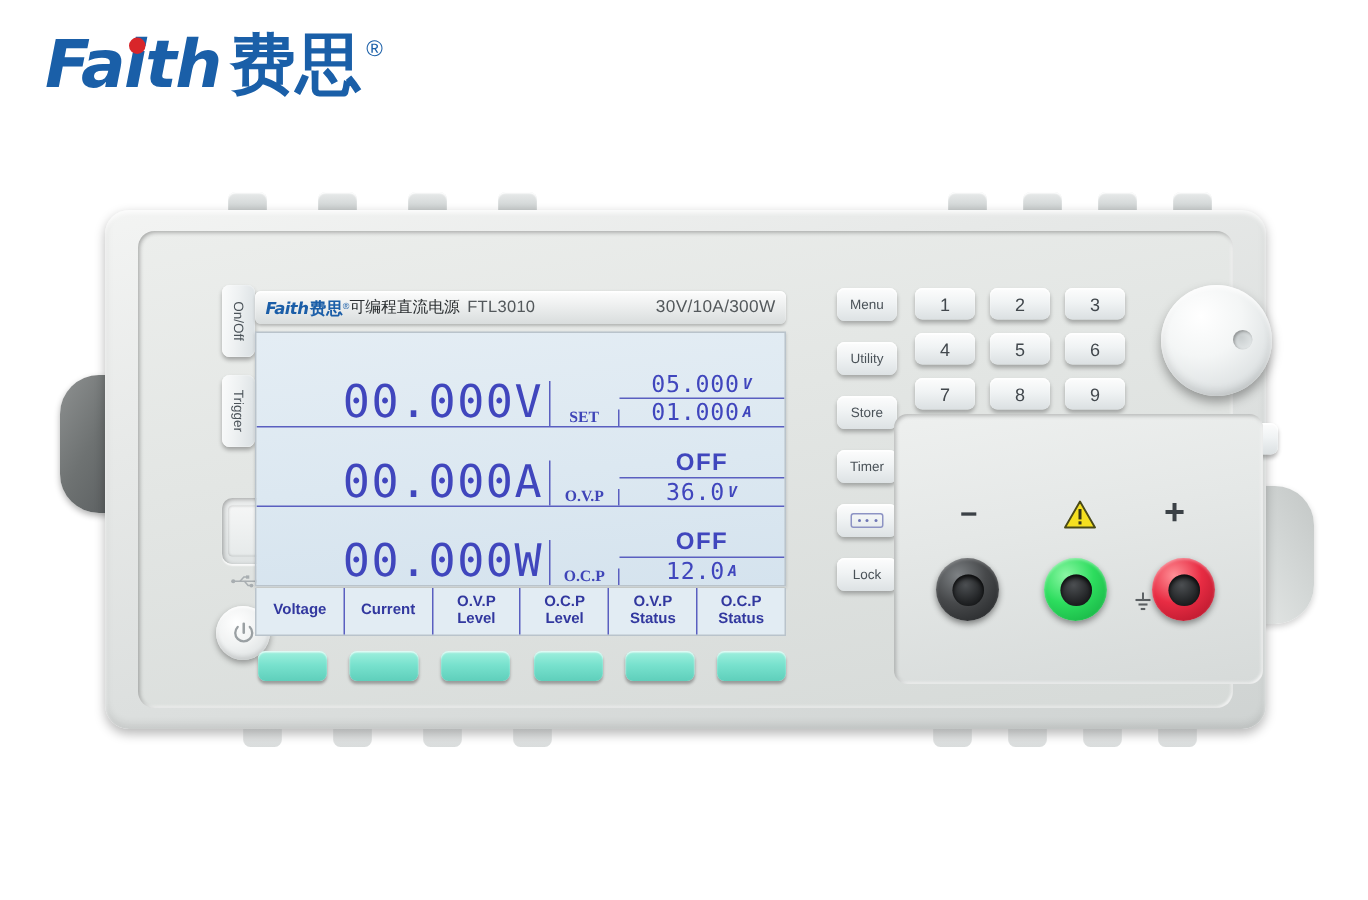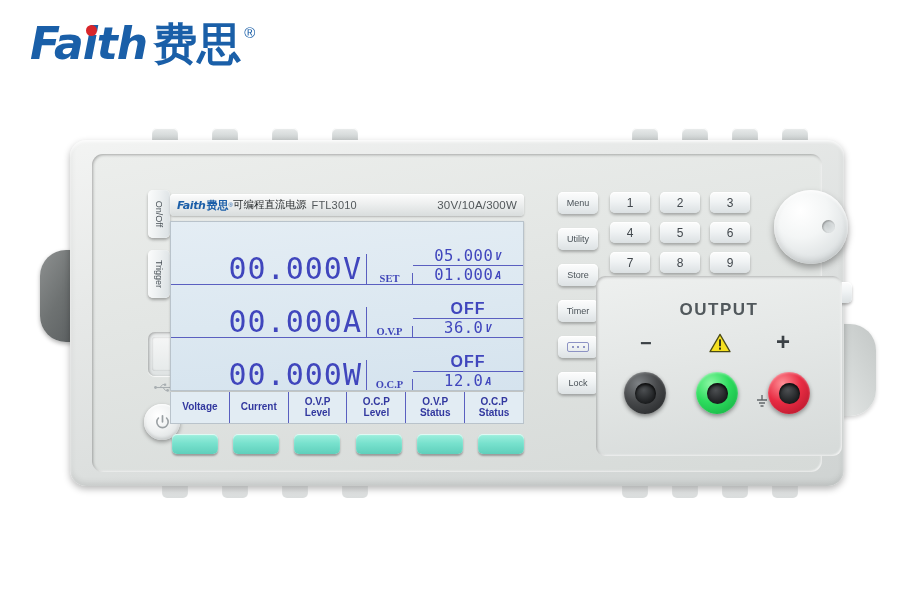--- a/index.html
+++ b/index.html
@@ -581,21 +581,20 @@
           <div class="kbtn arrow" style="left:202px;top:90px;">
               <span>▶</span>
             </div>
         </div>
 
         <div id="knob">
           <div class="dimple"></div>
         </div>
 
         <div id="outpanel">
-          <div id="outlabel">OUTPUT</div>
 
           <div class="termmark" style="left:44px; top:56px;">−</div>
 
           <svg id="warn" viewBox="0 0 24 22">
             <polygon points="12,1.5 23,20.5 1,20.5" fill="#f5e020" stroke="#4a4a18" stroke-width="1.4" stroke-linejoin="round"></polygon>
             <rect x="10.9" y="7" width="2.2" height="7.6" fill="#33331a"></rect>
             <rect x="10.9" y="16" width="2.2" height="2.3" fill="#33331a"></rect>
           </svg>
 
           <div class="termmark" style="left:180px; top:52px; font-size:24px;">+</div>

